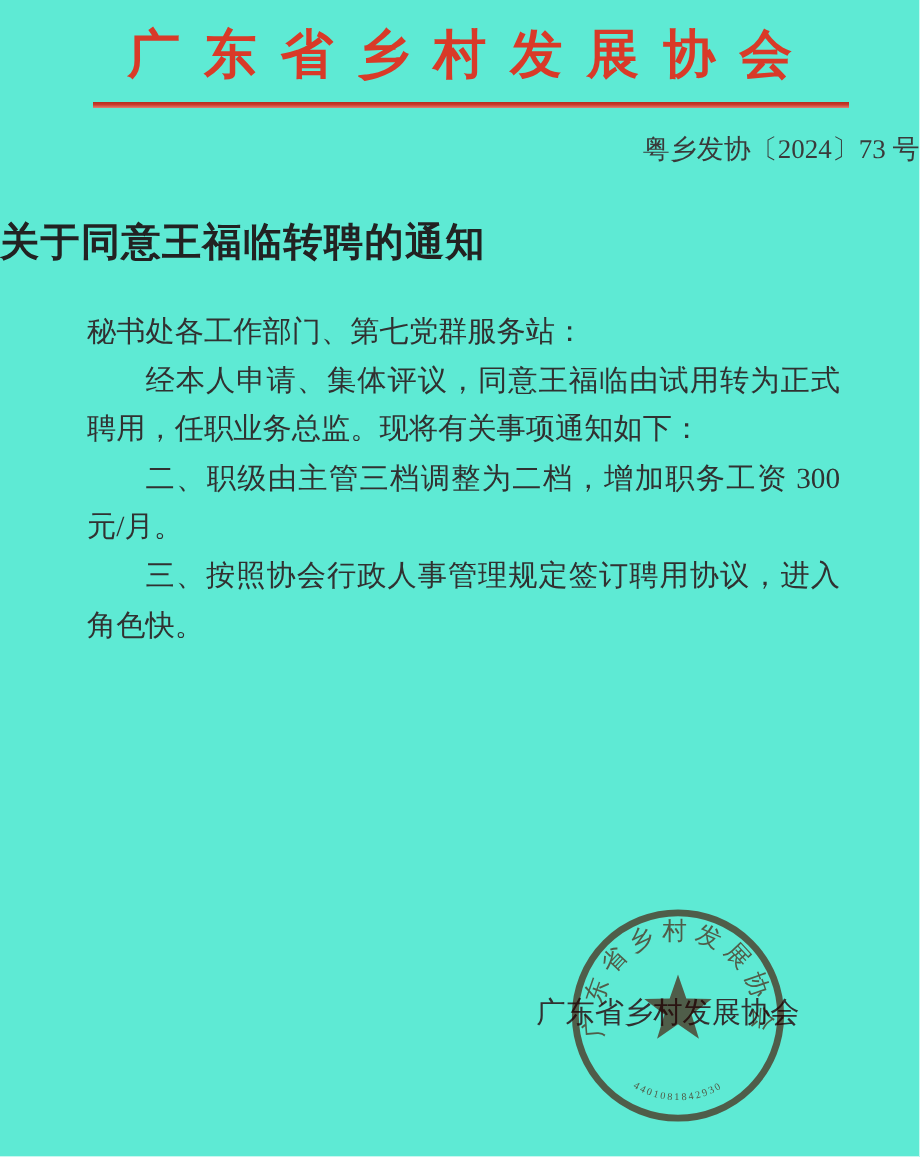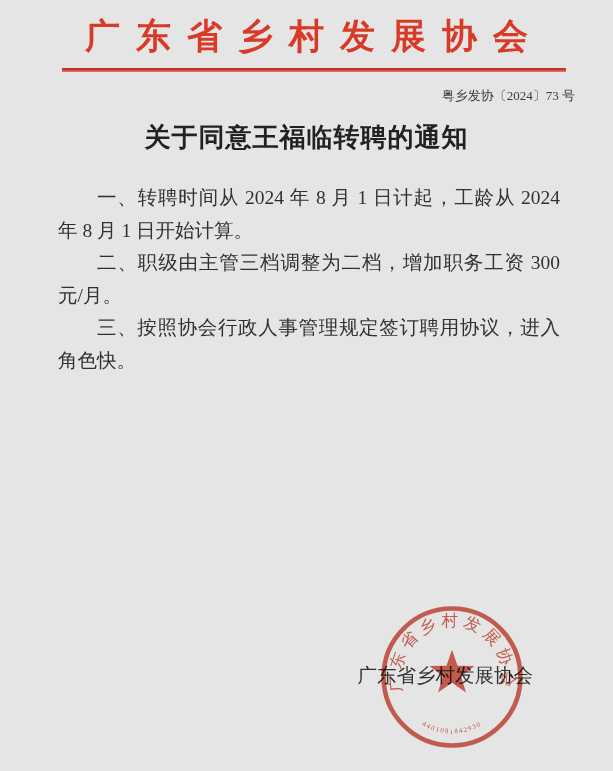--- a/index.html
+++ b/index.html
@@ -1,21 +1,21 @@
 <!DOCTYPE html>
 <html><head>
 <meta charset="utf-8">
 <style>
   html, body { margin: 0; padding: 0; background: #ffffff; }
   .page {
     position: relative;
     width: 613px;
     height: 771px;
     margin: 0 auto;
-    background: #e5e5e5;
+    background: #5eead4;
     font-family: "Liberation Serif", "DejaVu Serif", serif;
     color: #2f2f2f;
     overflow: hidden;
   }
   .org-header {
     padding-top: 13px;
     text-align: center;
     font-size: 35px;
     font-weight: bold;
     color: #d93a28;
@@ -25,28 +25,27 @@
   }
   .red-rule {
     margin: 8px 0 0 62px;
     width: 504px;
     height: 4px;
     background: linear-gradient(to bottom, #b52e20 0%, #c93searchb 40%, #e28174 100%);
     background: linear-gradient(to bottom, #b52e20 0%, #c93b2b 45%, #e28174 100%);
   }
   .doc-number {
     margin-top: 15px;
-    padding-right: 38px;
     text-align: right;
-    font-size: 13px;
+    font-size: 18px;
     color: #3a3a3a;
   }
   .notice-title {
-    margin-top: 15px;
-    text-align: center;
+    margin-top: 33px;
+    text-align: left;
     font-size: 26px;
     font-weight: bold;
     color: #222222;
     letter-spacing: 1px;
   }
   .body-text {
     margin: 27px 53px 0 58px;
     font-size: 19.5px;
     line-height: 32.6px;
     text-align: justify;
@@ -84,21 +83,22 @@
 
   <div class="org-header">广东省乡村发展协会</div>
 
   <div class="red-rule"></div>
 
   <div class="doc-number">粤乡发协〔2024〕73 号</div>
 
   <div class="notice-title">关于同意王福临转聘的通知</div>
 
   <div class="body-text">
-    <p>一、转聘时间从 2024 年 8 月 1 日计起，工龄从 2024 年 8 月 1 日开始计算。</p>
+    <p class="salutation">秘书处各工作部门、第七党群服务站：</p>
+    <p>经本人申请、集体评议，同意王福临由试用转为正式聘用，任职业务总监。现将有关事项通知如下：</p>
     <p>二、职级由主管三档调整为二档，增加职务工资 300 元/月。</p>
     <p>三、按照协会行政人事管理规定签订聘用协议，进入角色快。</p>
   </div>
 
   <div class="signature-block">
     <div>广东省乡村发展协会</div>
   </div>
 
   <div class="official-seal">
     <svg viewBox="0 0 160 160" xmlns="http://www.w3.org/2000/svg">

